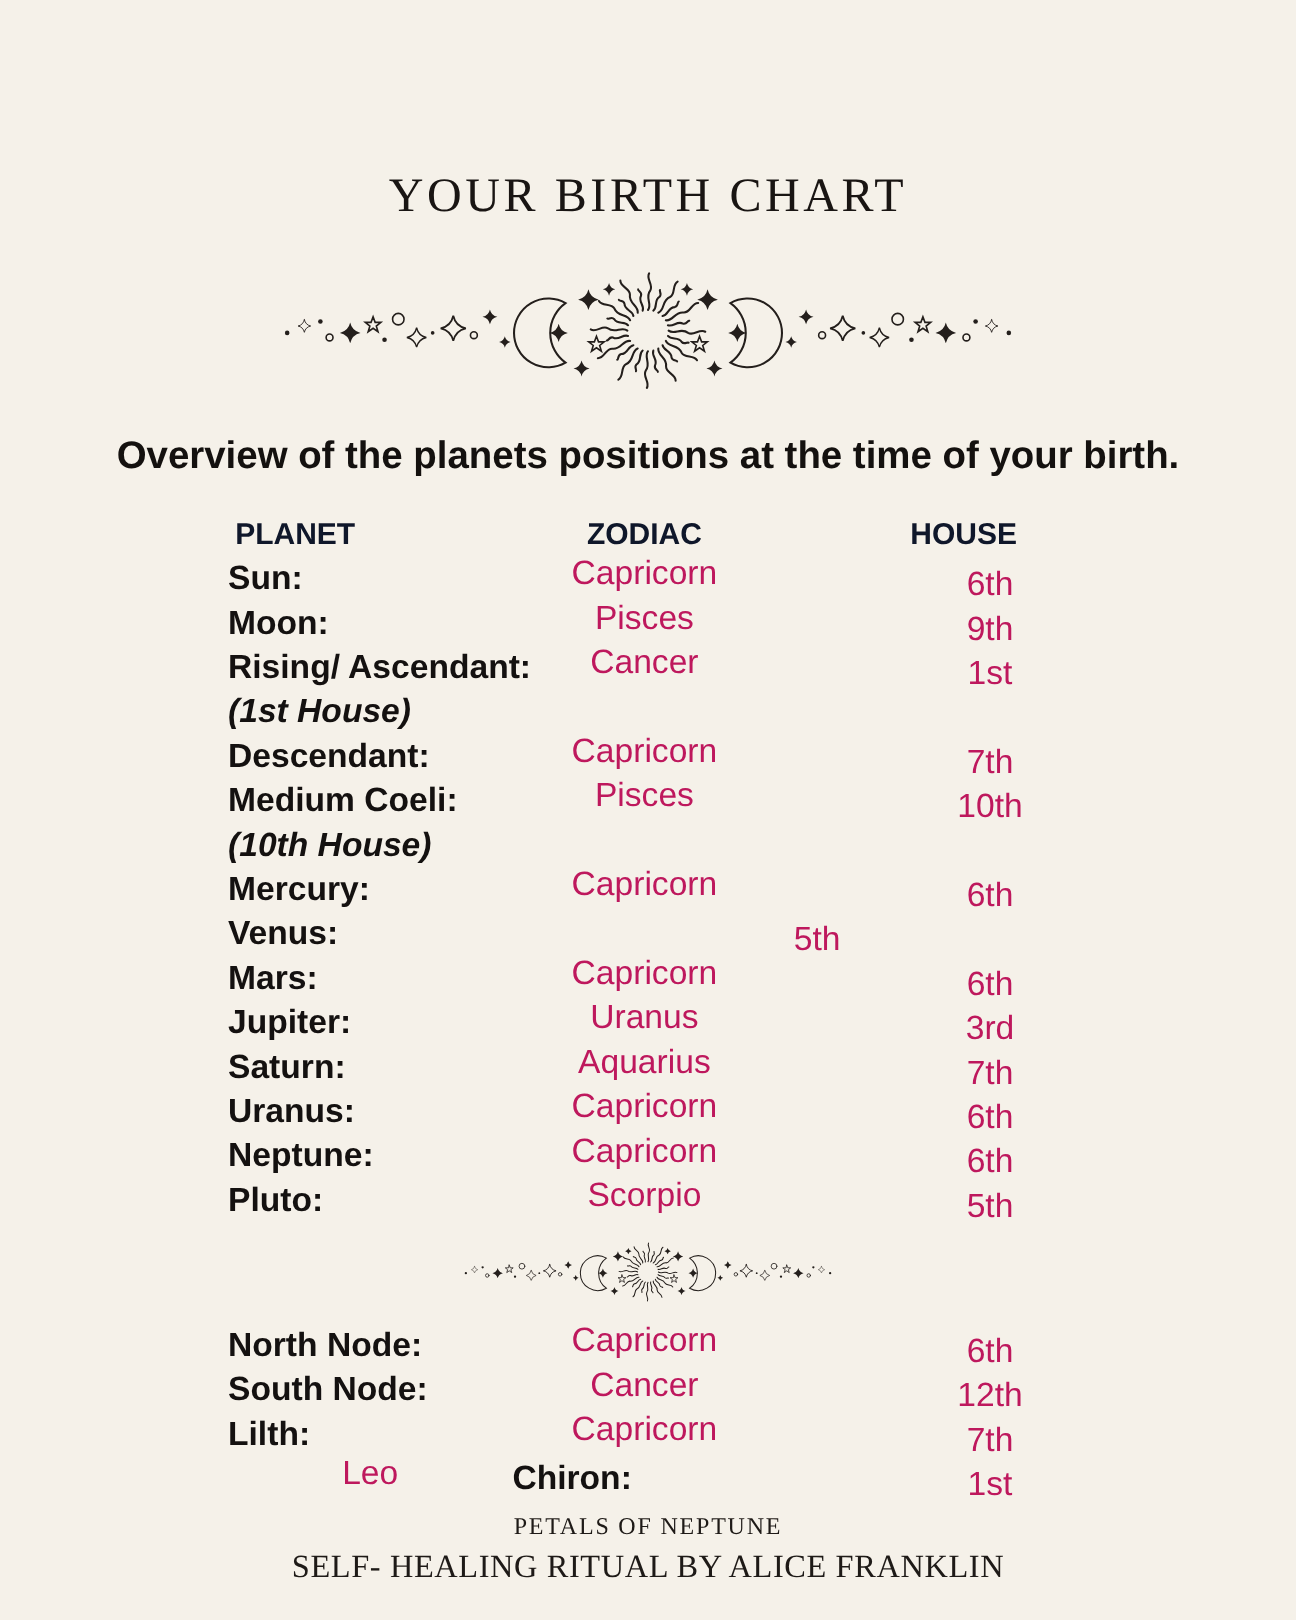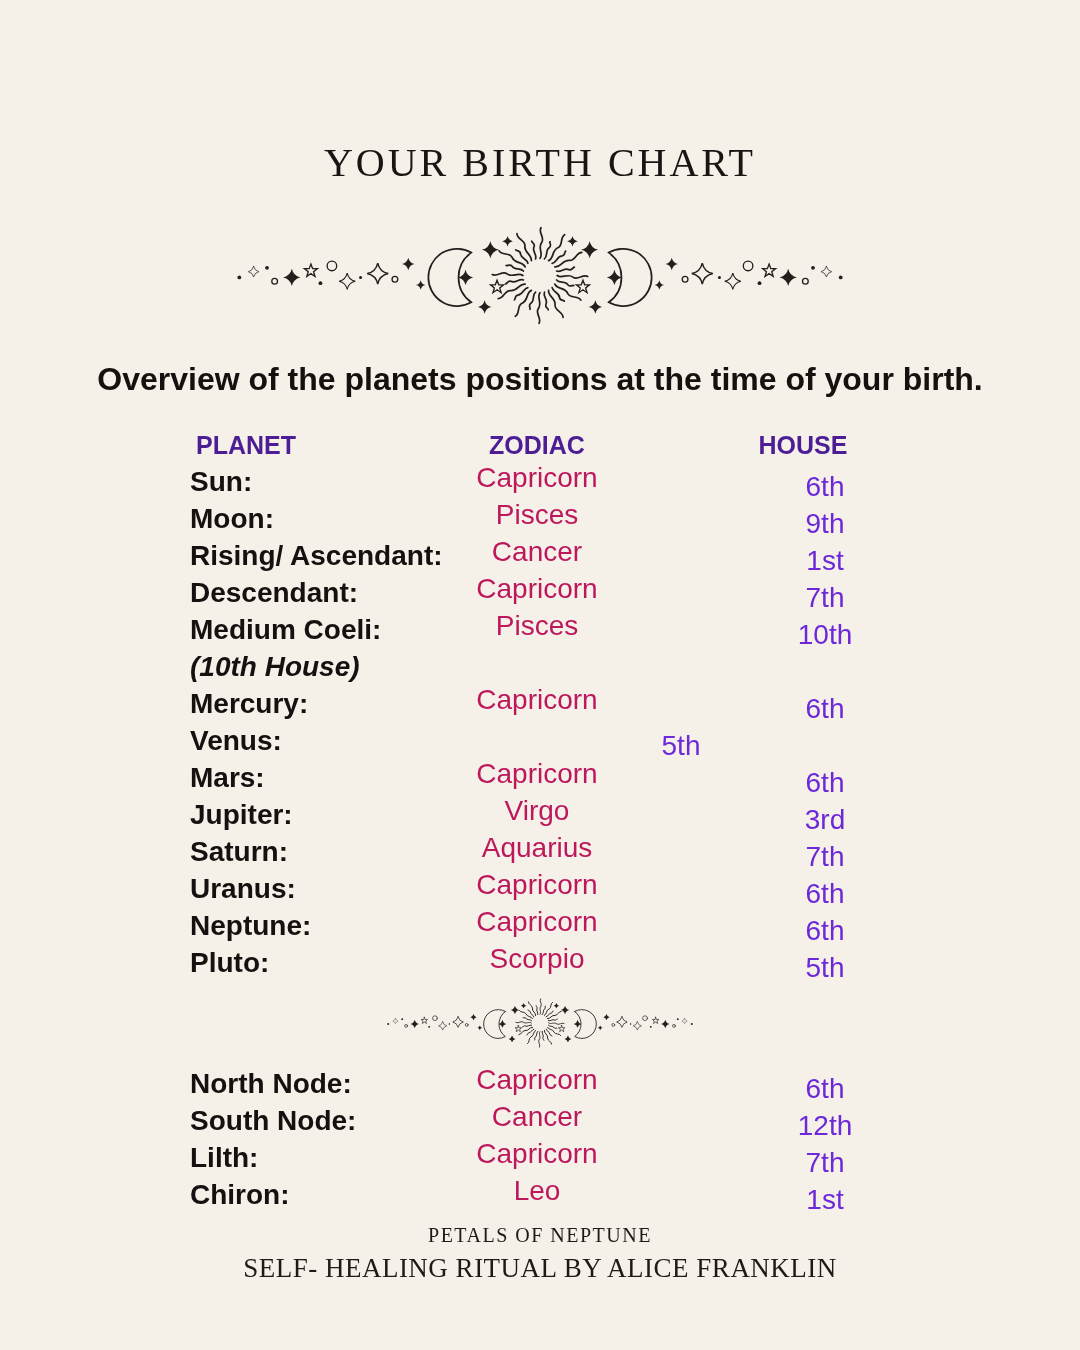--- a/index.html
+++ b/index.html
@@ -42,22 +42,22 @@
   .t-row{
     display:grid;
     grid-template-columns:237px 220px 68px 220px;
     padding-left:190px;
     height:37px;
     align-items:center;
   }
   .cell{font-size:28px;line-height:30px;white-space:nowrap;}
   .cell.planet{font-weight:700;color:#141110;}
   .cell.zodiac{text-align:center;position:relative;top:-4px;color:#be185d;}
-  .cell.house{text-align:center;position:relative;top:5px;color:#6d28d9;}
-  .t-row.header .cell{font-weight:700;font-size:25px;color:#4c1d95;}
+  .cell.house{text-align:center;position:relative;top:5px;color:#be185d;}
+  .t-row.header .cell{font-weight:700;font-size:25px;color:#0f172a;}
   .t-row.header .cell.planet{padding-left:6px;}
   .t-row.header .cell.zodiac{top:0;}
   .t-row.header .cell.house{top:0;left:-22px;}
   .t-row.note-row .cell.planet{font-style:italic;}
 
   .footer{
     margin-top:6px;
     text-align:center;
     font-family:"Liberation Serif", serif;
     color:#1e1a17;
@@ -187,20 +187,26 @@
       <div class="cell zodiac">Pisces</div>
       <div></div>
       <div class="cell house">9th</div>
     </div>
     <div class="t-row">
       <div class="cell planet">Rising/ Ascendant:</div>
       <div class="cell zodiac">Cancer</div>
       <div></div>
       <div class="cell house">1st</div>
     </div>
+    <div class="t-row note-row">
+      <div class="cell planet">(1st House)</div>
+      <div class="cell zodiac"></div>
+      <div></div>
+      <div class="cell house"></div>
+    </div>
     <div class="t-row">
       <div class="cell planet">Descendant:</div>
       <div class="cell zodiac">Capricorn</div>
       <div></div>
       <div class="cell house">7th</div>
     </div>
     <div class="t-row">
       <div class="cell planet">Medium Coeli:</div>
       <div class="cell zodiac">Pisces</div>
       <div></div>
@@ -224,21 +230,21 @@
       <div class="cell house">5th</div>
     </div>
     <div class="t-row">
       <div class="cell planet">Mars:</div>
       <div class="cell zodiac">Capricorn</div>
       <div></div>
       <div class="cell house">6th</div>
     </div>
     <div class="t-row">
       <div class="cell planet">Jupiter:</div>
-      <div class="cell zodiac">Virgo</div>
+      <div class="cell zodiac">Uranus</div>
       <div></div>
       <div class="cell house">3rd</div>
     </div>
     <div class="t-row">
       <div class="cell planet">Saturn:</div>
       <div class="cell zodiac">Aquarius</div>
       <div></div>
       <div class="cell house">7th</div>
     </div>
     <div class="t-row">
@@ -278,22 +284,22 @@
       <div></div>
       <div class="cell house">12th</div>
     </div>
     <div class="t-row">
       <div class="cell planet">Lilth:</div>
       <div class="cell zodiac">Capricorn</div>
       <div></div>
       <div class="cell house">7th</div>
     </div>
     <div class="t-row">
+      <div class="cell zodiac">Leo</div>
       <div class="cell planet">Chiron:</div>
-      <div class="cell zodiac">Leo</div>
       <div></div>
       <div class="cell house">1st</div>
     </div>
   </div>
 
   <div class="footer">
     <div class="line1">PETALS OF NEPTUNE</div>
     <div class="line2">SELF- HEALING RITUAL BY ALICE FRANKLIN</div>
   </div>
 

